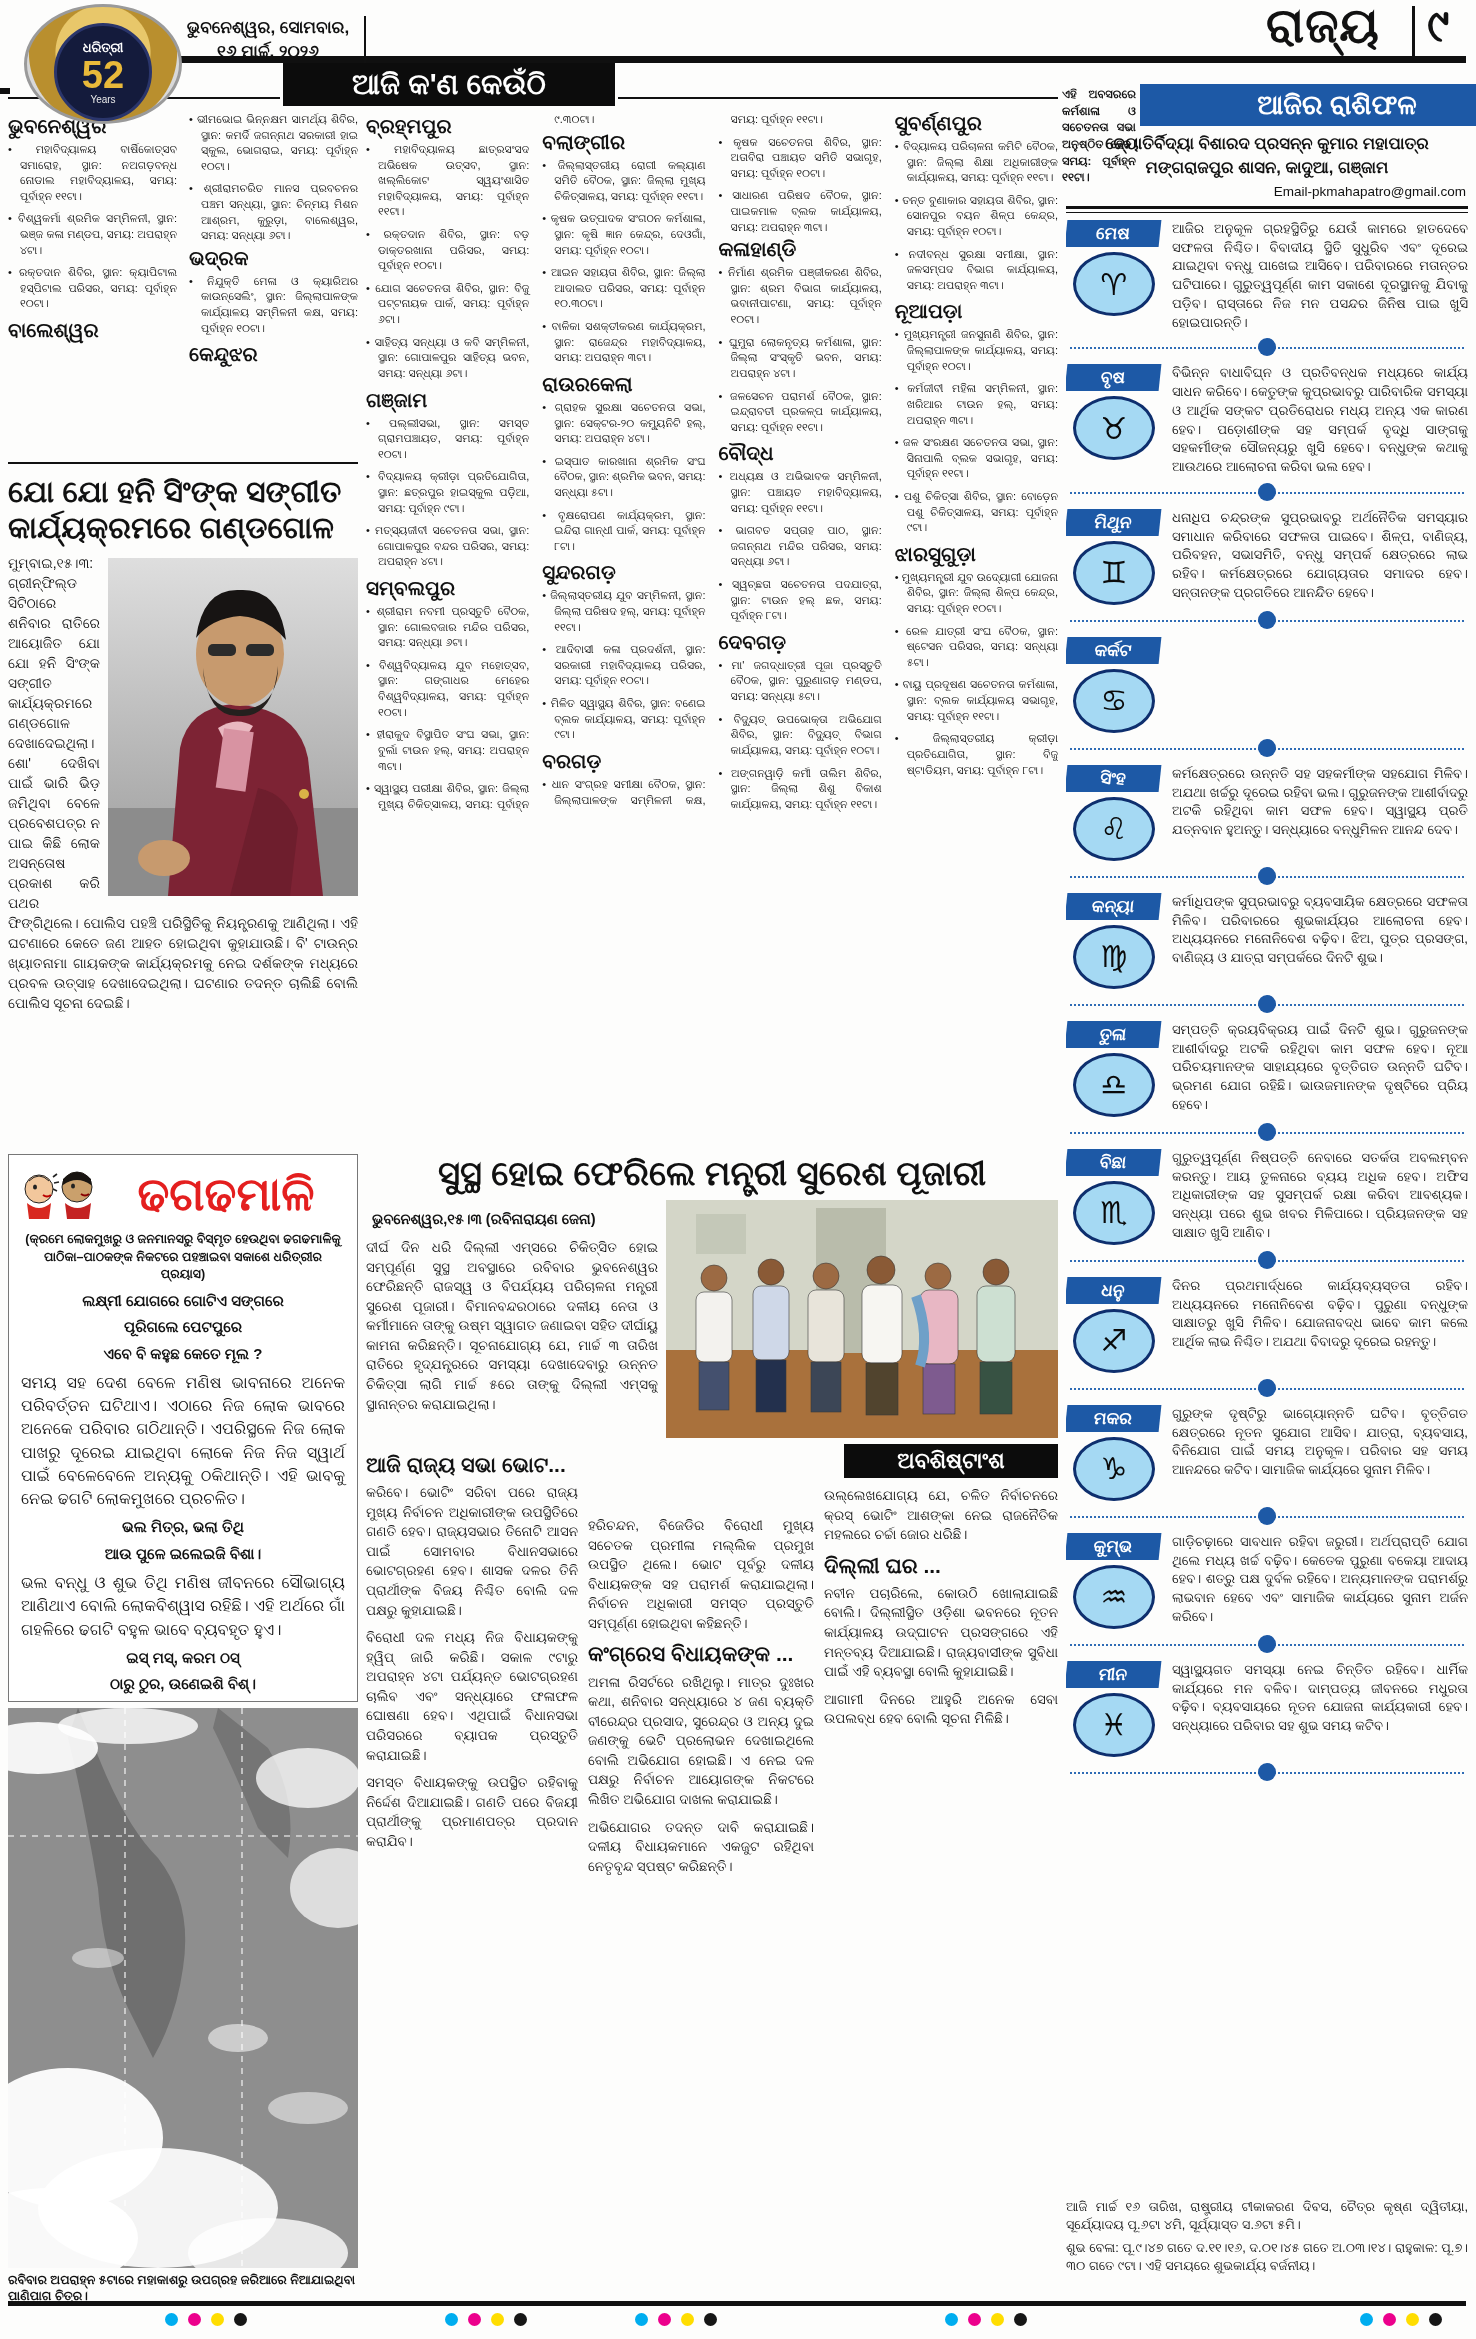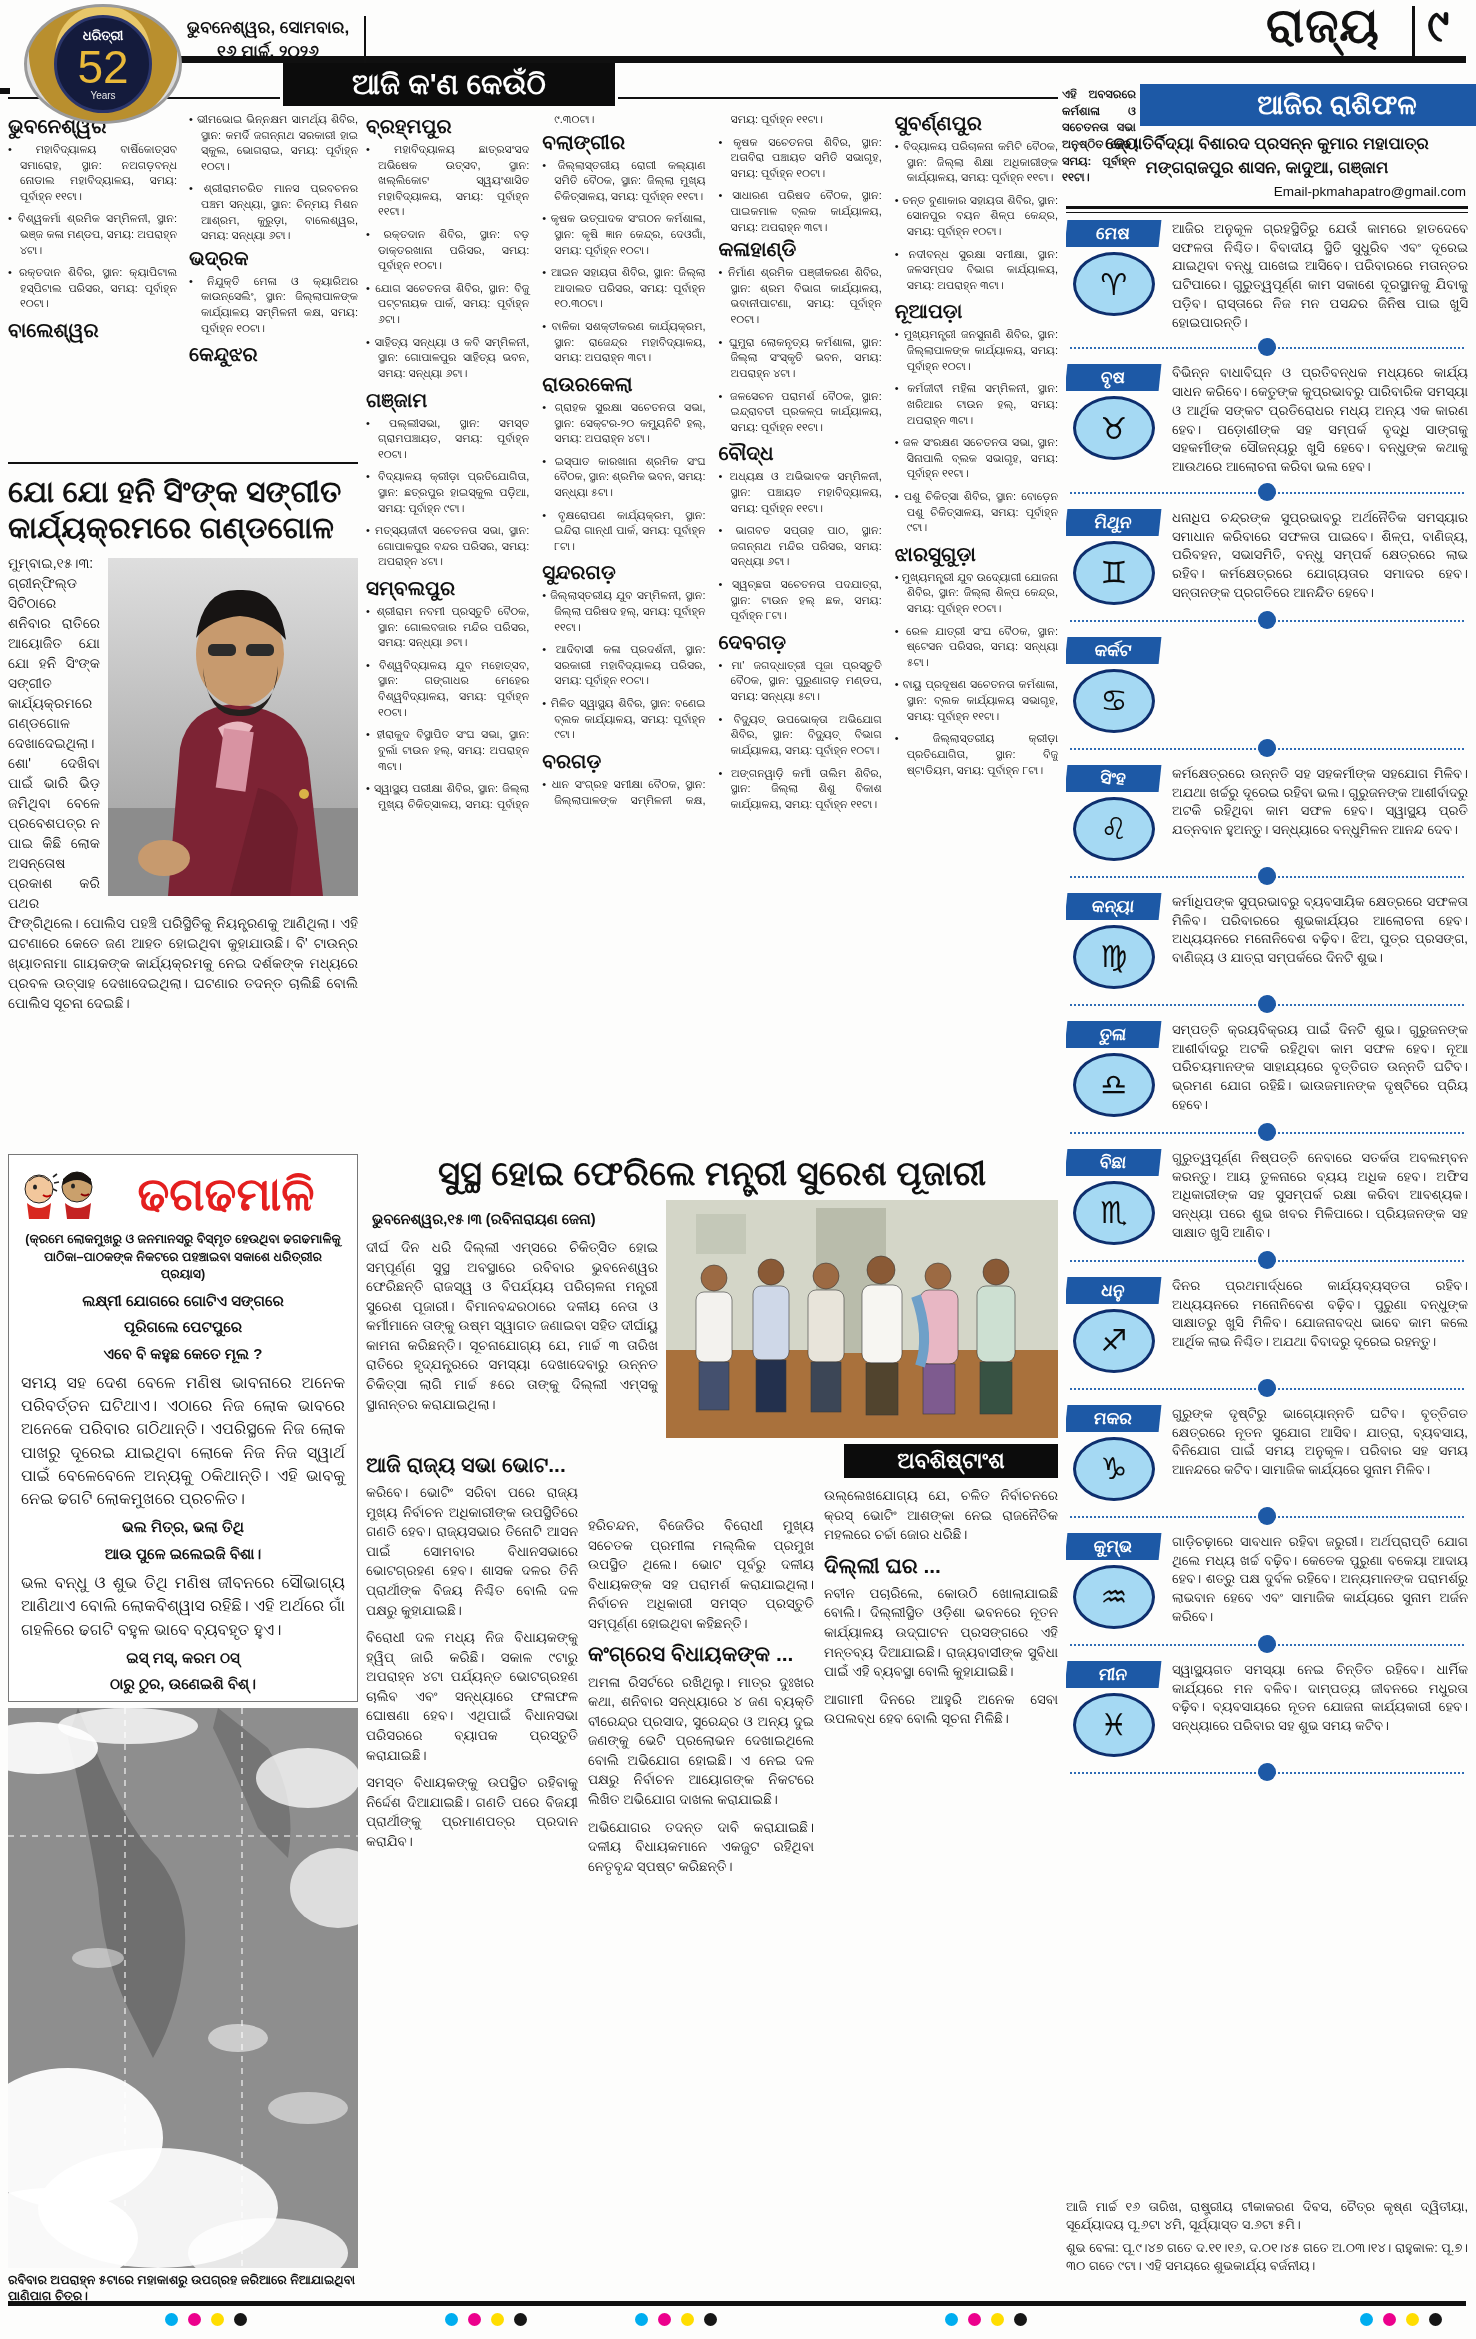--- a/index.html
+++ b/index.html
@@ -5,25 +5,25 @@
   html,body{margin:0;padding:0;}
   body{width:1476px;height:2339px;position:relative;background:#fdfdfc;
        font-family:"Liberation Sans","DejaVu Sans",sans-serif;color:#111;overflow:hidden;}
   #page{position:absolute;inset:0;outline:1px solid #c8c8c8;}
   .abs{position:absolute;}
   
   .m-rule{left:55px;top:56px;width:1411px;height:7px;background:#101010;}
   .edge-mark{left:0;top:88px;width:10px;height:6px;background:#101010;}
   .logo{left:24px;top:4px;width:152px;height:114px;border-radius:50%;
         background:radial-gradient(circle at 50% 40%,#e8c76a 0 46%,#b98f2e 47% 72%,#d8d8d8 73% 86%,#f2f2f2 87%);
-        border:3px solid #9a9a9a;z-index:5;display:flex;align-items:center;justify-content:center;}
+        border:3px solid #9a9a9a;z-index:5;display:flex;align-items:flex-end;justify-content:center;}
   .logo-core{width:92px;height:92px;border-radius:50%;background:#141b3c;border:3px solid #2a356b;
         display:flex;flex-direction:column;align-items:center;justify-content:center;color:#fff;}
   .logo-core .b1{font-size:13px;font-weight:bold;}
-  .logo-core .b2{font-size:46px;font-weight:normal;color:#e9b93a;line-height:1;}
+  .logo-core .b2{font-size:38px;font-weight:bold;color:#e9b93a;line-height:1;}
   .logo-core .b3{font-size:10px;color:#e9e9e9;}
   .dateline{left:184px;top:16px;width:168px;font-size:17px;font-weight:bold;line-height:1.4;
         text-align:center;border-right:2.5px solid #111;padding-right:12px;}
   .section-name{left:1266px;top:-2px;font-size:48px;font-weight:bold;letter-spacing:1px;}
   .pg-div{left:1412px;top:6px;width:2.5px;height:52px;background:#111;}
   .page-no{left:1427px;top:0px;font-size:45px;font-weight:bold;}
   
   .ev-banner{left:283px;top:63px;width:332px;height:43px;background:#0c0c0c;color:#fff;
         display:flex;align-items:center;justify-content:center;font-size:29px;font-weight:bold;z-index:4;}
   .rule-l{left:8px;top:97px;width:272px;height:2px;background:#111;}

